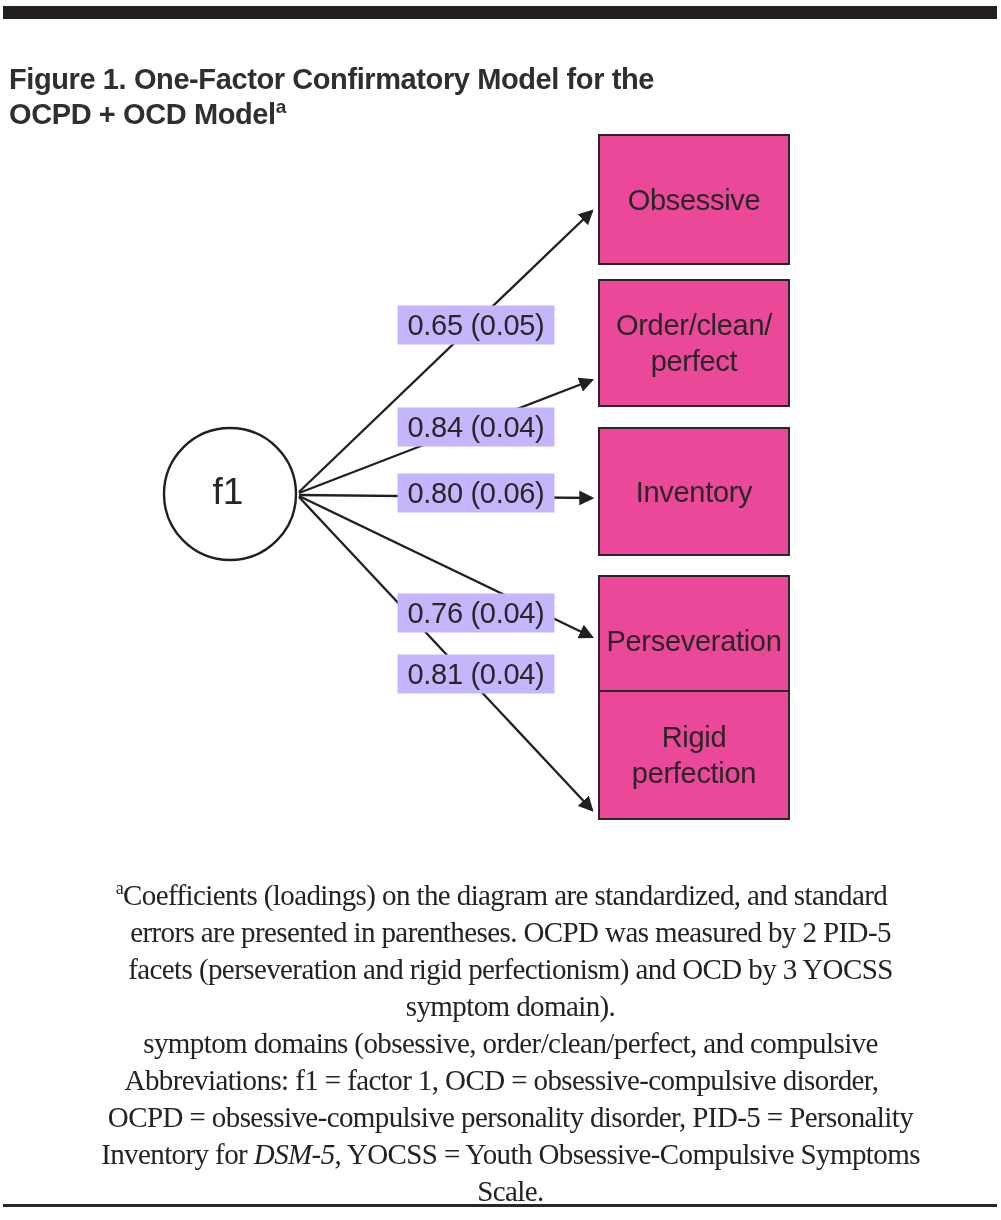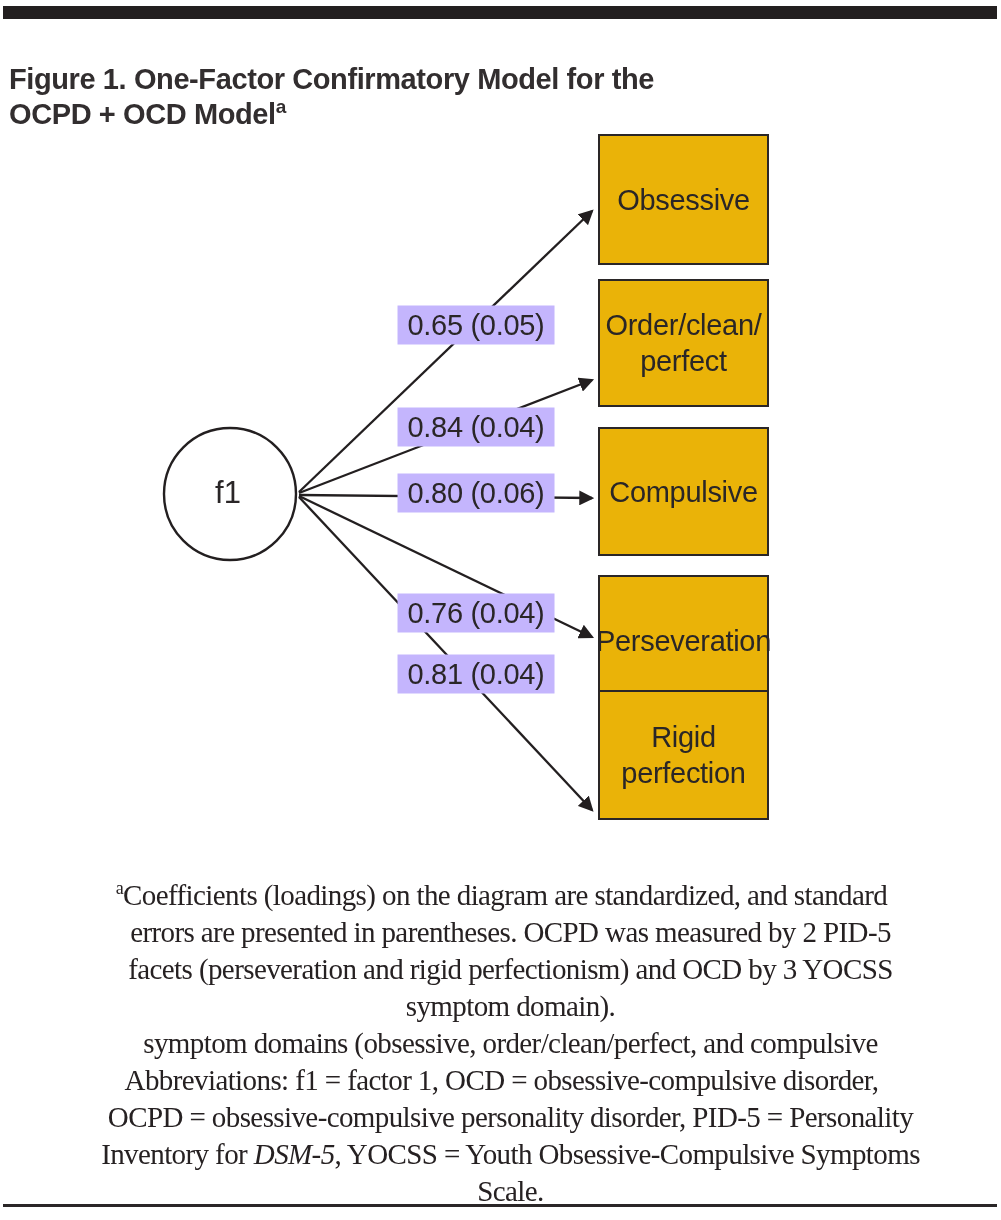--- a/index.html
+++ b/index.html
@@ -30,42 +30,42 @@
     font-size:19px;
     vertical-align:super;
     line-height:0;
   }
   .diagram-svg{
     position:absolute; left:0; top:0; width:1001px; height:1220px;
   }
   .factor-label{
     position:absolute; left:228px; top:494px;
     transform:translate(-50%,-54%);
-    font-size:31px; color:#2a2627;
+    font-size:37px; color:#2a2627;
   }
   .coef{
     position:absolute;
     transform:translate(-50%,-50%);
     background:#c4b5fd;
     padding:3px 10px;
     font-size:29px;
     letter-spacing:-0.3px;
     color:#2a2627;
     white-space:nowrap;
   }
   .c1{left:476px; top:325px;}
   .c2{left:476px; top:427px;}
   .c3{left:476px; top:493px;}
   .c4{left:476px; top:565px;margin-top:48px;}
   .c5{left:476px; top:674px;}
   .ibox{
-    position:absolute; left:598px; width:171px;
+    position:absolute; left:598px; width:192px;
     border:2.5px solid #2a2627;
     box-sizing:border-box;
-    background:#eab308;
+    background:#ec4899;
     display:flex; align-items:center; justify-content:center;
     text-align:center;
     font-size:29px;
     letter-spacing:-0.3px;
     color:#2a2627;
     white-space:pre-line;
     line-height:36px;
   }
   .b1{top:134px; height:131px;}
   .b2{top:279px; height:128px;}
@@ -126,21 +126,21 @@
 
   <div class="coef c1">0.65 (0.05)</div>
   <div class="coef c2">0.84 (0.04)</div>
   <div class="coef c3">0.80 (0.06)</div>
   <div class="coef c4">0.76 (0.04)</div>
   <div class="coef c5">0.81 (0.04)</div>
 
   <div class="ibox b1">Obsessive</div>
   <div class="ibox b2">Order/clean/
 perfect</div>
-  <div class="ibox b3">Compulsive</div>
+  <div class="ibox b3">Inventory</div>
   <div class="ibox b4">Perseveration</div>
   <div class="ibox b5">Rigid
 perfection</div>
 
   <div class="footnote">
     <div class="fn-line"><span class="sup">a</span><span>Coefficients (loadings) on the diagram are standardized, and standard</span></div>
     <div class="fn-line fn-indent">errors are presented in parentheses. OCPD was measured by 2 PID-5</div>
     <div class="fn-line fn-indent">facets (perseveration and rigid perfectionism) and OCD by 3 YOCSS</div>
     <div class="fn-line fn-indent">symptom domain).</div>
     <div class="fn-line fn-indent">symptom domains (obsessive, order/clean/perfect, and compulsive</div>

